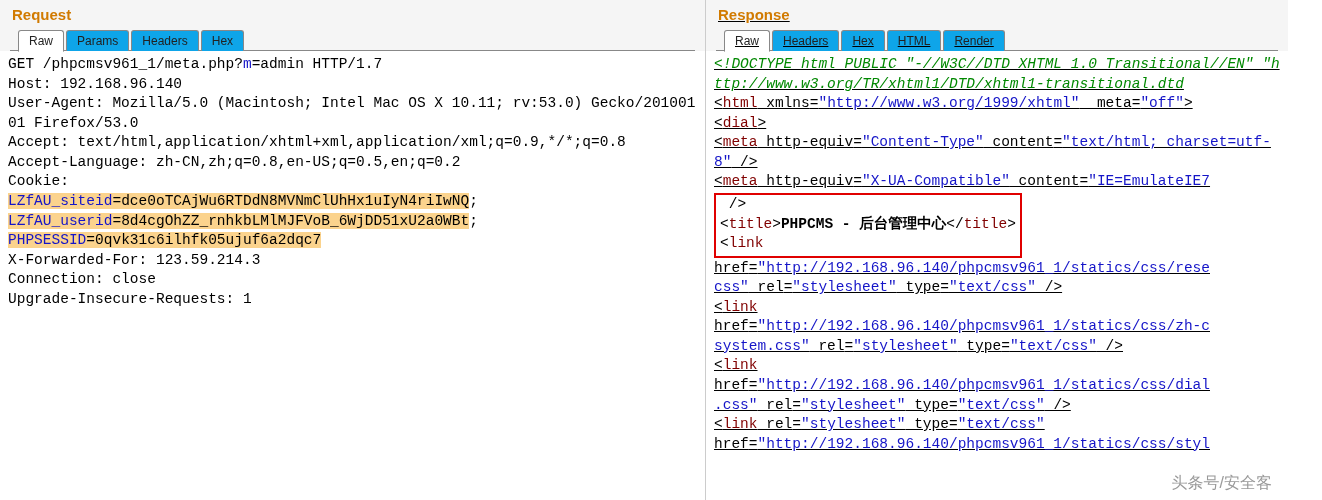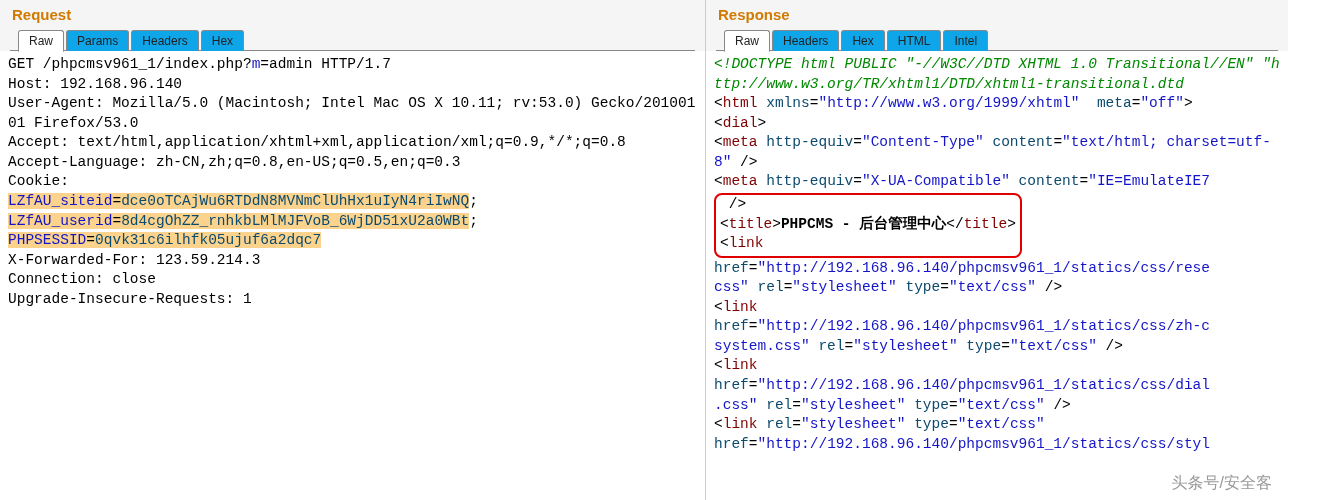--- a/index.html
+++ b/index.html
@@ -10,68 +10,68 @@
 .panel.right { flex: 1; }
 .panel-header { background: #f5f5f5; padding: 6px 10px 0 10px; }
 .panel-title { color: #d17a00; font-weight: bold; font-size: 15px; margin-bottom: 6px; padding-left: 2px; }
 .tab-row { display: flex; align-items: flex-end; gap: 2px; padding-left: 8px; }
 .tab { background: #0ea5e9; border: 1px solid #888; border-bottom: none; border-radius: 3px 3px 0 0; padding: 3px 10px; font-size: 12px; color: #222; cursor: pointer; }
 .tab.active { background: #fff; border-bottom: 1px solid #fff; position: relative; top: 1px; }
 .tab-underline { border-top: 1px solid #888; margin-top: -1px; }
 .content { font-family: "Courier New", monospace; font-size: 14.5px; line-height: 1.35; padding: 4px 8px; white-space: pre-wrap; word-break: break-all; overflow: hidden; }
 .hl-bg { background: #fbd38d; }
 .c-blue { color: #1515c8; }
-.c-red { color: #0c4a6e; }
+.c-red { color: #000000; }
 .c-darkred { color: #800000; }
 .c-green { color: #008800; font-style: italic; }
 .bold { font-weight: bold; }
-.redbox { border: 2px solid #e00000; border-radius: 8px; padding: 0 4px 2px 4px; margin: 1px 0; display: inline-block; }
+.redbox { border: 2px solid #e00000; border-radius: 0; padding: 0 4px 2px 4px; margin: 1px 0; display: inline-block; }
 .watermark { position: absolute; right: 16px; bottom: 6px; color: #999; font-size: 16px; font-family: sans-serif; }
-.relwrap { position: relative; height: 100%; }
+.relwrap { position: relative; height: 100%; text-decoration: underline; }
 </style>
 </head>
 <body>
 
 <div class="container">
 
   <div class="panel left">
     <div class="panel-header">
       <div class="panel-title">Request</div>
       <div class="tab-row">
         <div class="tab active">Raw</div>
         <div class="tab">Params</div>
         <div class="tab">Headers</div>
         <div class="tab">Hex</div>
       </div>
       <div class="tab-underline"></div>
     </div>
-    <div class="content"><span>GET /phpcmsv961_1/index.php?</span><span class="c-blue">m</span><span>=admin HTTP/1.7</span>
+    <div class="content"><span>GET /phpcmsv961_1/meta.php?</span><span class="c-blue">m</span><span>=admin HTTP/1.7</span>
 <span>Host: 192.168.96.140</span>
 <span>User-Agent: Mozilla/5.0 (Macintosh; Intel Mac OS X 10.11; rv:53.0) Gecko/20100101 Firefox/53.0</span>
 <span>Accept: text/html,application/xhtml+xml,application/xml;q=0.9,*/*;q=0.8</span>
-<span>Accept-Language: zh-CN,zh;q=0.8,en-US;q=0.5,en;q=0.3</span>
+<span>Accept-Language: zh-CN,zh;q=0.8,en-US;q=0.5,en;q=0.2</span>
 <span>Cookie:</span>
 <span class="hl-bg"><span class="c-blue">LZfAU_siteid</span>=<span class="c-red">dce0oTCAjWu6RTDdN8MVNmClUhHx1uIyN4riIwNQ</span></span>;
 <span class="hl-bg"><span class="c-blue">LZfAU_userid</span>=<span class="c-red">8d4cgOhZZ_rnhkbLMlMJFVoB_6WjDD51xU2a0WBt</span></span>;
 <span class="hl-bg"><span class="c-blue">PHPSESSID</span>=<span class="c-red">0qvk31c6ilhfk05ujuf6a2dqc7</span></span>
 <span>X-Forwarded-For: 123.59.214.3</span>
 <span>Connection: close</span>
 <span>Upgrade-Insecure-Requests: 1</span>
 </div>
   </div>
 
   <div class="panel right relwrap">
     <div class="panel-header">
       <div class="panel-title">Response</div>
       <div class="tab-row">
         <div class="tab active">Raw</div>
         <div class="tab">Headers</div>
         <div class="tab">Hex</div>
         <div class="tab">HTML</div>
-        <div class="tab">Intel</div>
+        <div class="tab">Render</div>
       </div>
       <div class="tab-underline"></div>
     </div>
     <div class="content"><span class="c-green">&lt;!DOCTYPE html PUBLIC "-//W3C//DTD XHTML 1.0 Transitional//EN" "http://www.w3.org/TR/xhtml1/DTD/xhtml1-transitional.dtd</span>
 <span>&lt;</span><span class="c-darkred">html</span><span class="c-red"> xmlns</span><span>=</span><span class="c-blue">"http://www.w3.org/1999/xhtml"</span><span class="c-red">  meta</span><span>=</span><span class="c-blue">"off"</span><span>&gt;</span>
 <span>&lt;</span><span class="c-darkred">dial</span><span>&gt;</span>
 <span>&lt;</span><span class="c-darkred">meta</span><span class="c-red"> http-equiv</span><span>=</span><span class="c-blue">"Content-Type"</span><span class="c-red"> content</span><span>=</span><span class="c-blue">"text/html; charset=utf-8"</span><span> /&gt;</span>
 <span>&lt;</span><span class="c-darkred">meta</span><span class="c-red"> http-equiv</span><span>=</span><span class="c-blue">"X-UA-Compatible"</span><span class="c-red"> content</span><span>=</span><span class="c-blue">"IE=EmulateIE7</span>
 <span class="redbox"><span> /&gt;</span>
 <span>&lt;</span><span class="c-darkred">title</span><span>&gt;</span><span class="bold">PHPCMS - 后台管理中心</span><span>&lt;/</span><span class="c-darkred">title</span><span>&gt;</span>

